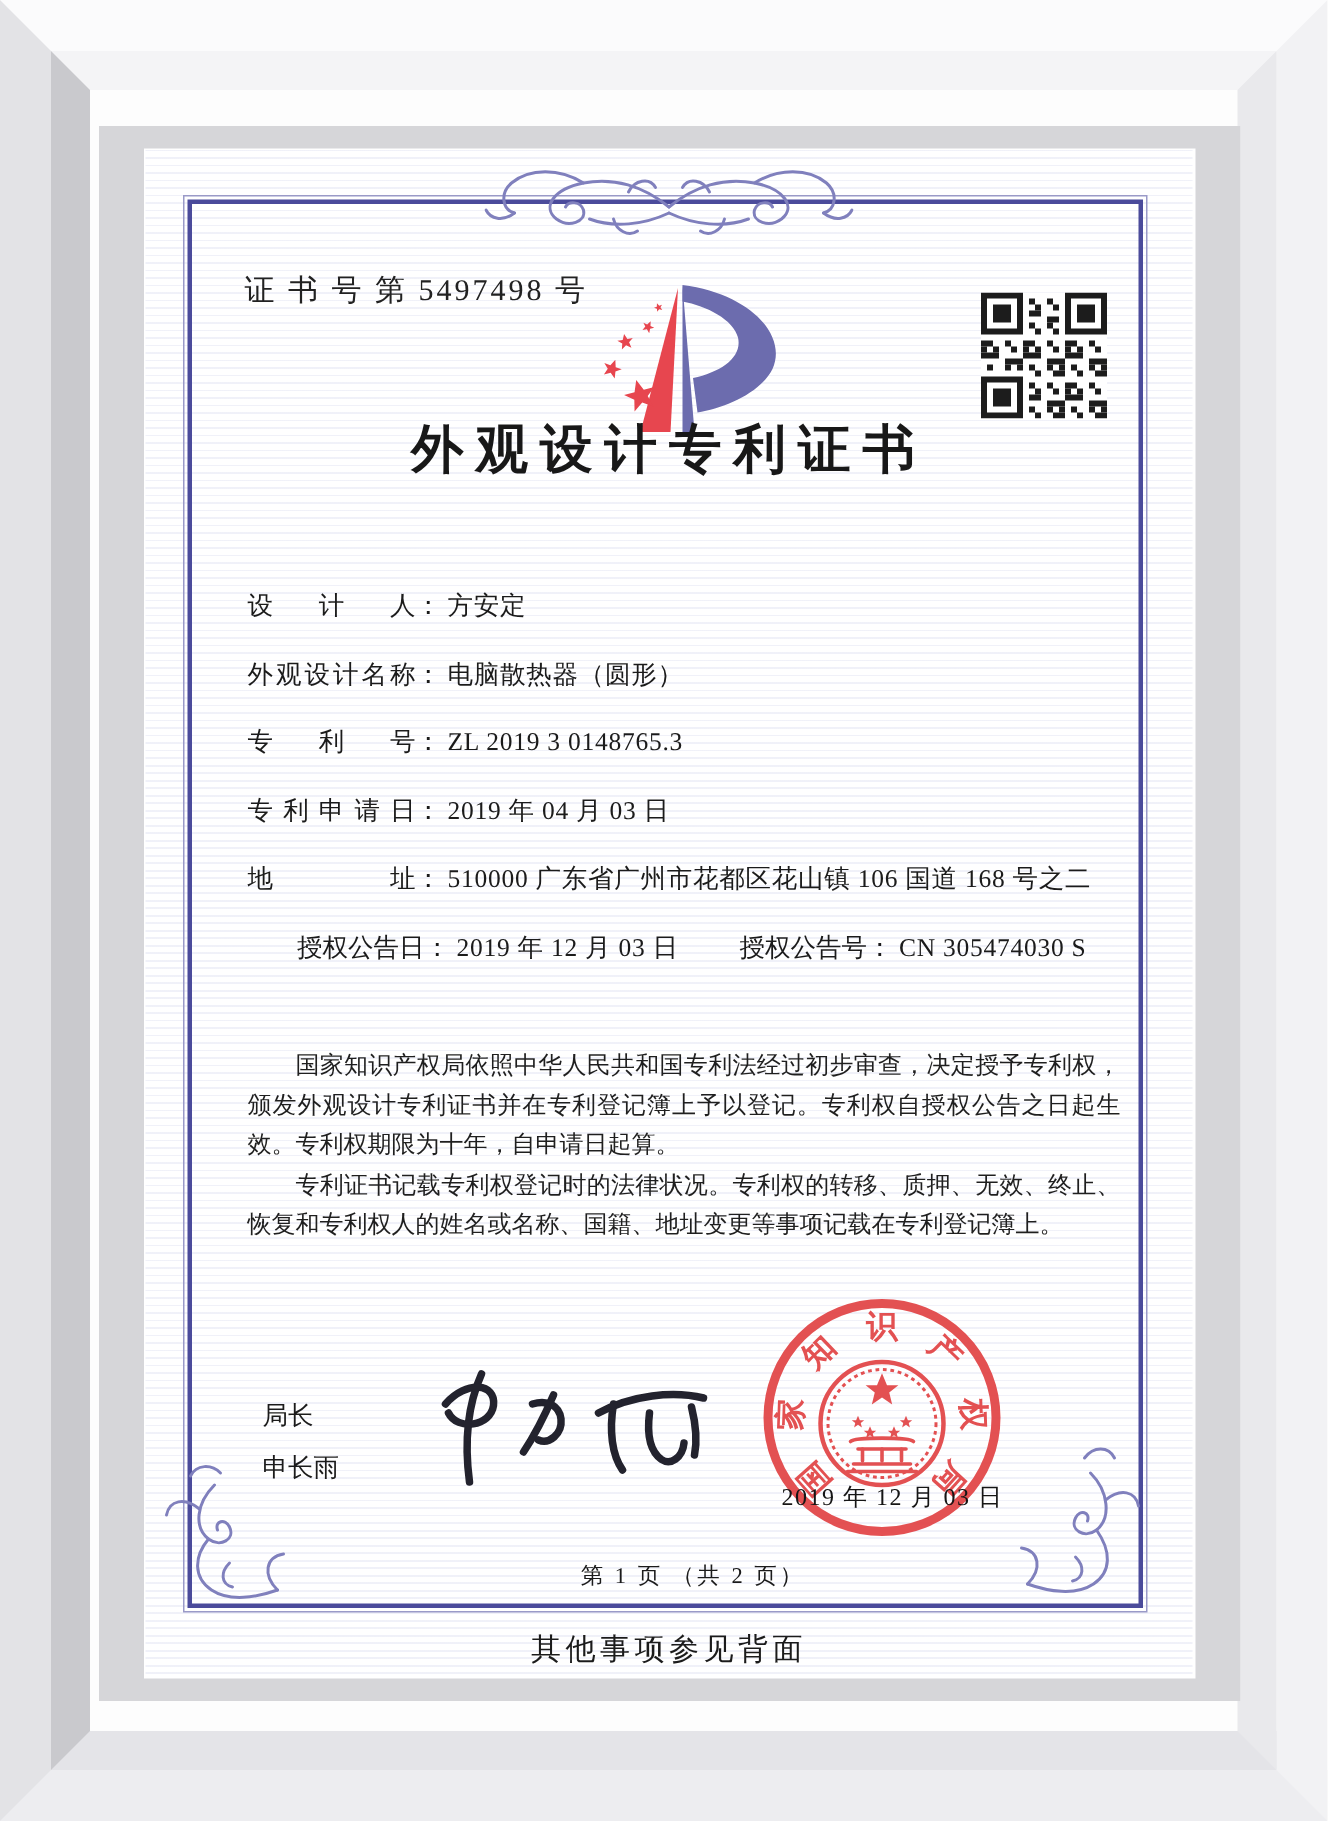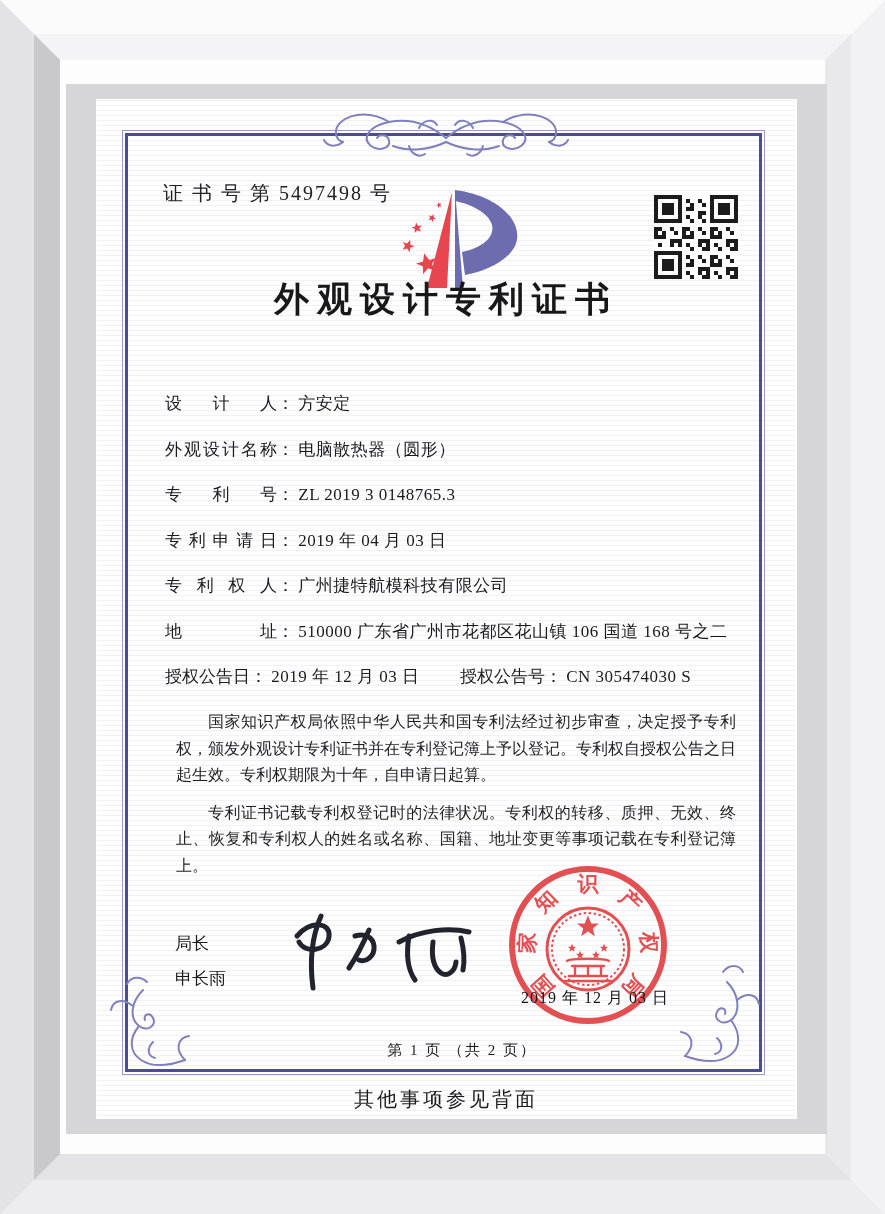--- a/index.html
+++ b/index.html
@@ -29,25 +29,25 @@
   .cert-no{position:absolute;left:66px;top:80px;font-size:20px;
     letter-spacing:2px;color:#222;}
   .logo{position:absolute;left:278px;top:76px;}
   .qr{position:absolute;left:557px;top:95px;}
   .doc-title{position:absolute;left:0;top:176px;width:100%;text-align:center;
     font-size:35px;font-weight:700;letter-spacing:8px;color:#181818;}
   .fields{position:absolute;left:68px;top:293px;width:580px;font-size:17px;}
   .frow{height:21px;line-height:21px;margin-bottom:24.5px;white-space:nowrap;}
   .lbl{display:inline-block;width:112px;text-align:justify;text-align-last:justify;}
   .val{letter-spacing:.5px;}
-  .grant-row{display:flex;height:21px;line-height:21px;}
+  .grant-row{display:flex;height:21px;line-height:21px;margin-left:33px;}
   .grant-row .pair1{width:295px;}
   .paras{position:absolute;left:68px;top:598px;width:582px;font-size:16px;
     line-height:26.5px;text-align:justify;color:#1f1f1f;}
-  .paras p{margin:11px;text-indent:2em;}
+  .paras p{margin:0;text-indent:2em;}
   .signer{position:absolute;left:78px;top:826px;font-size:17px;line-height:35px;}
   .signature{position:absolute;left:180px;top:800px;}
   .seal{position:absolute;left:408px;top:762px;width:166px;height:166px;}
   .seal-date{position:absolute;left:424px;top:888px;font-size:16px;
     letter-spacing:1px;color:#151515;white-space:nowrap;}
   .pageno{position:absolute;left:0;top:941px;width:100%;text-align:center;
     font-size:15px;letter-spacing:2px;padding-left:16px;}
   .backnote{position:absolute;left:0;top:986px;width:100%;text-align:center;
     font-size:20px;letter-spacing:3px;}
   .fl{position:absolute;pointer-events:none;}
@@ -243,24 +243,20 @@
     </div>
     <div class="frow">
       <span class="lbl">专利号</span><span>：</span>
       <span class="val">ZL 2019 3 0148765.3</span>
     </div>
     <div class="frow">
       <span class="lbl">专利申请日</span><span>：</span>
       <span class="val">2019 年 04 月 03 日</span>
     </div>
     <div class="frow">
-      <span class="lbl">专利权人</span><span>：</span>
-      <span class="val">广州捷特航模科技有限公司</span>
-    </div>
-    <div class="frow">
       <span class="lbl">地址</span><span>：</span>
       <span class="val">510000 广东省广州市花都区花山镇 106 国道 168 号之二</span>
     </div>
     <div class="grant-row">
       <span class="pair1">
         <span>授权公告日</span><span>：</span>
         <span class="val">2019 年 12 月 03 日</span>
       </span>
       <span>
         <span>授权公告号</span><span>：</span>

